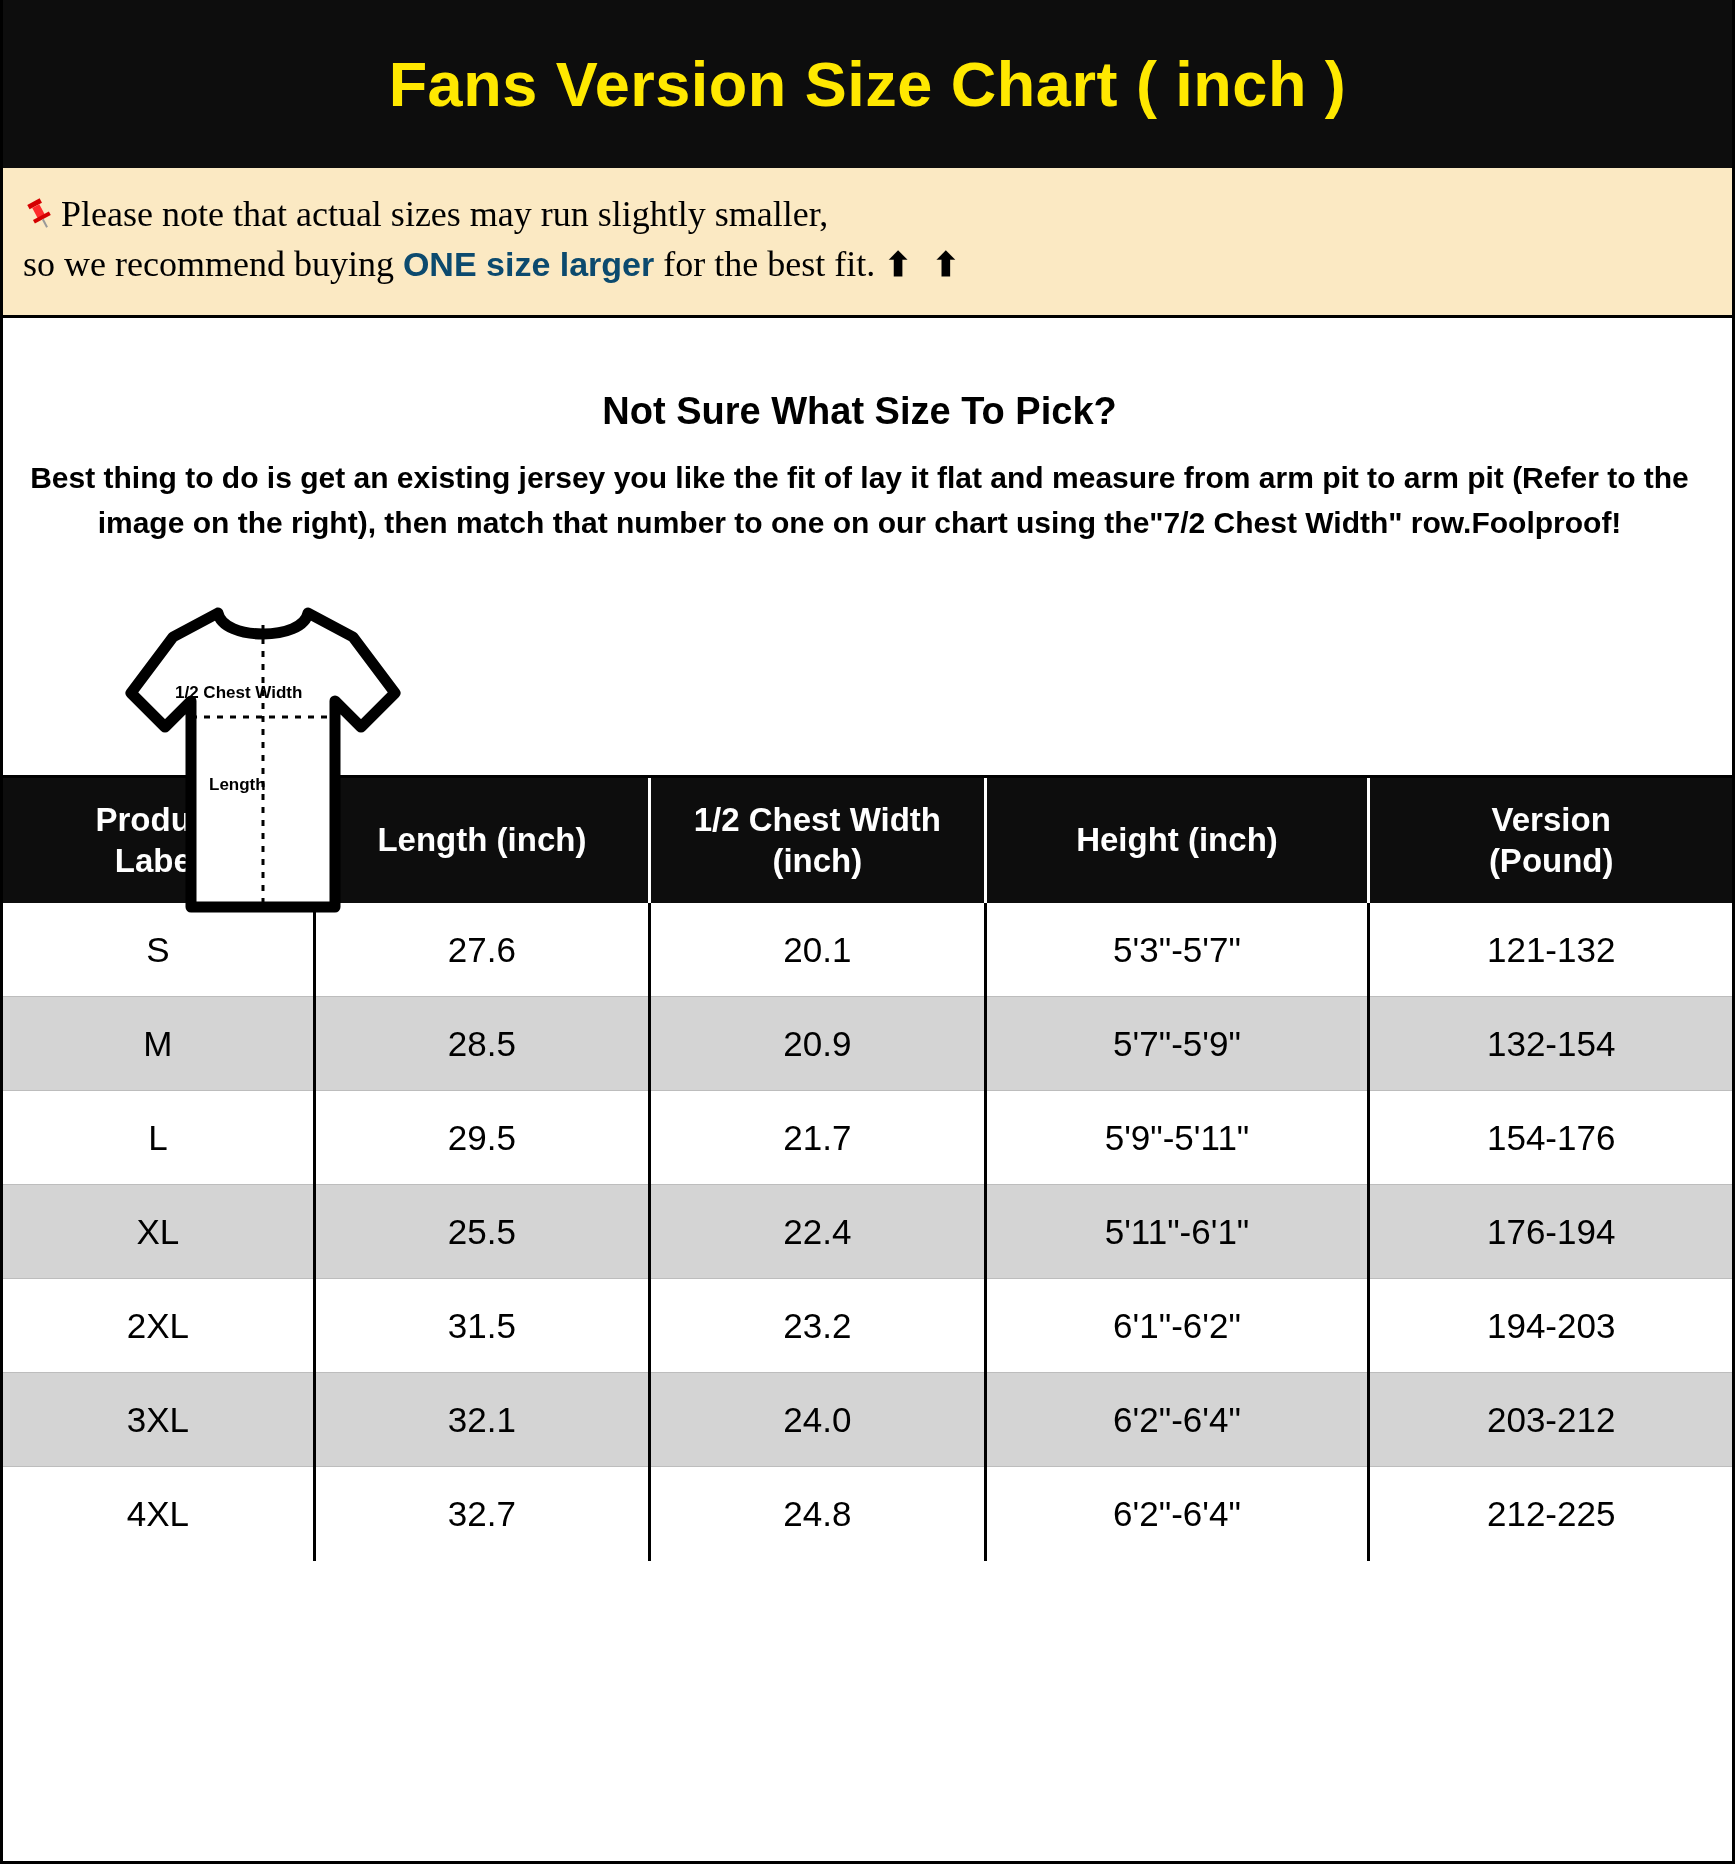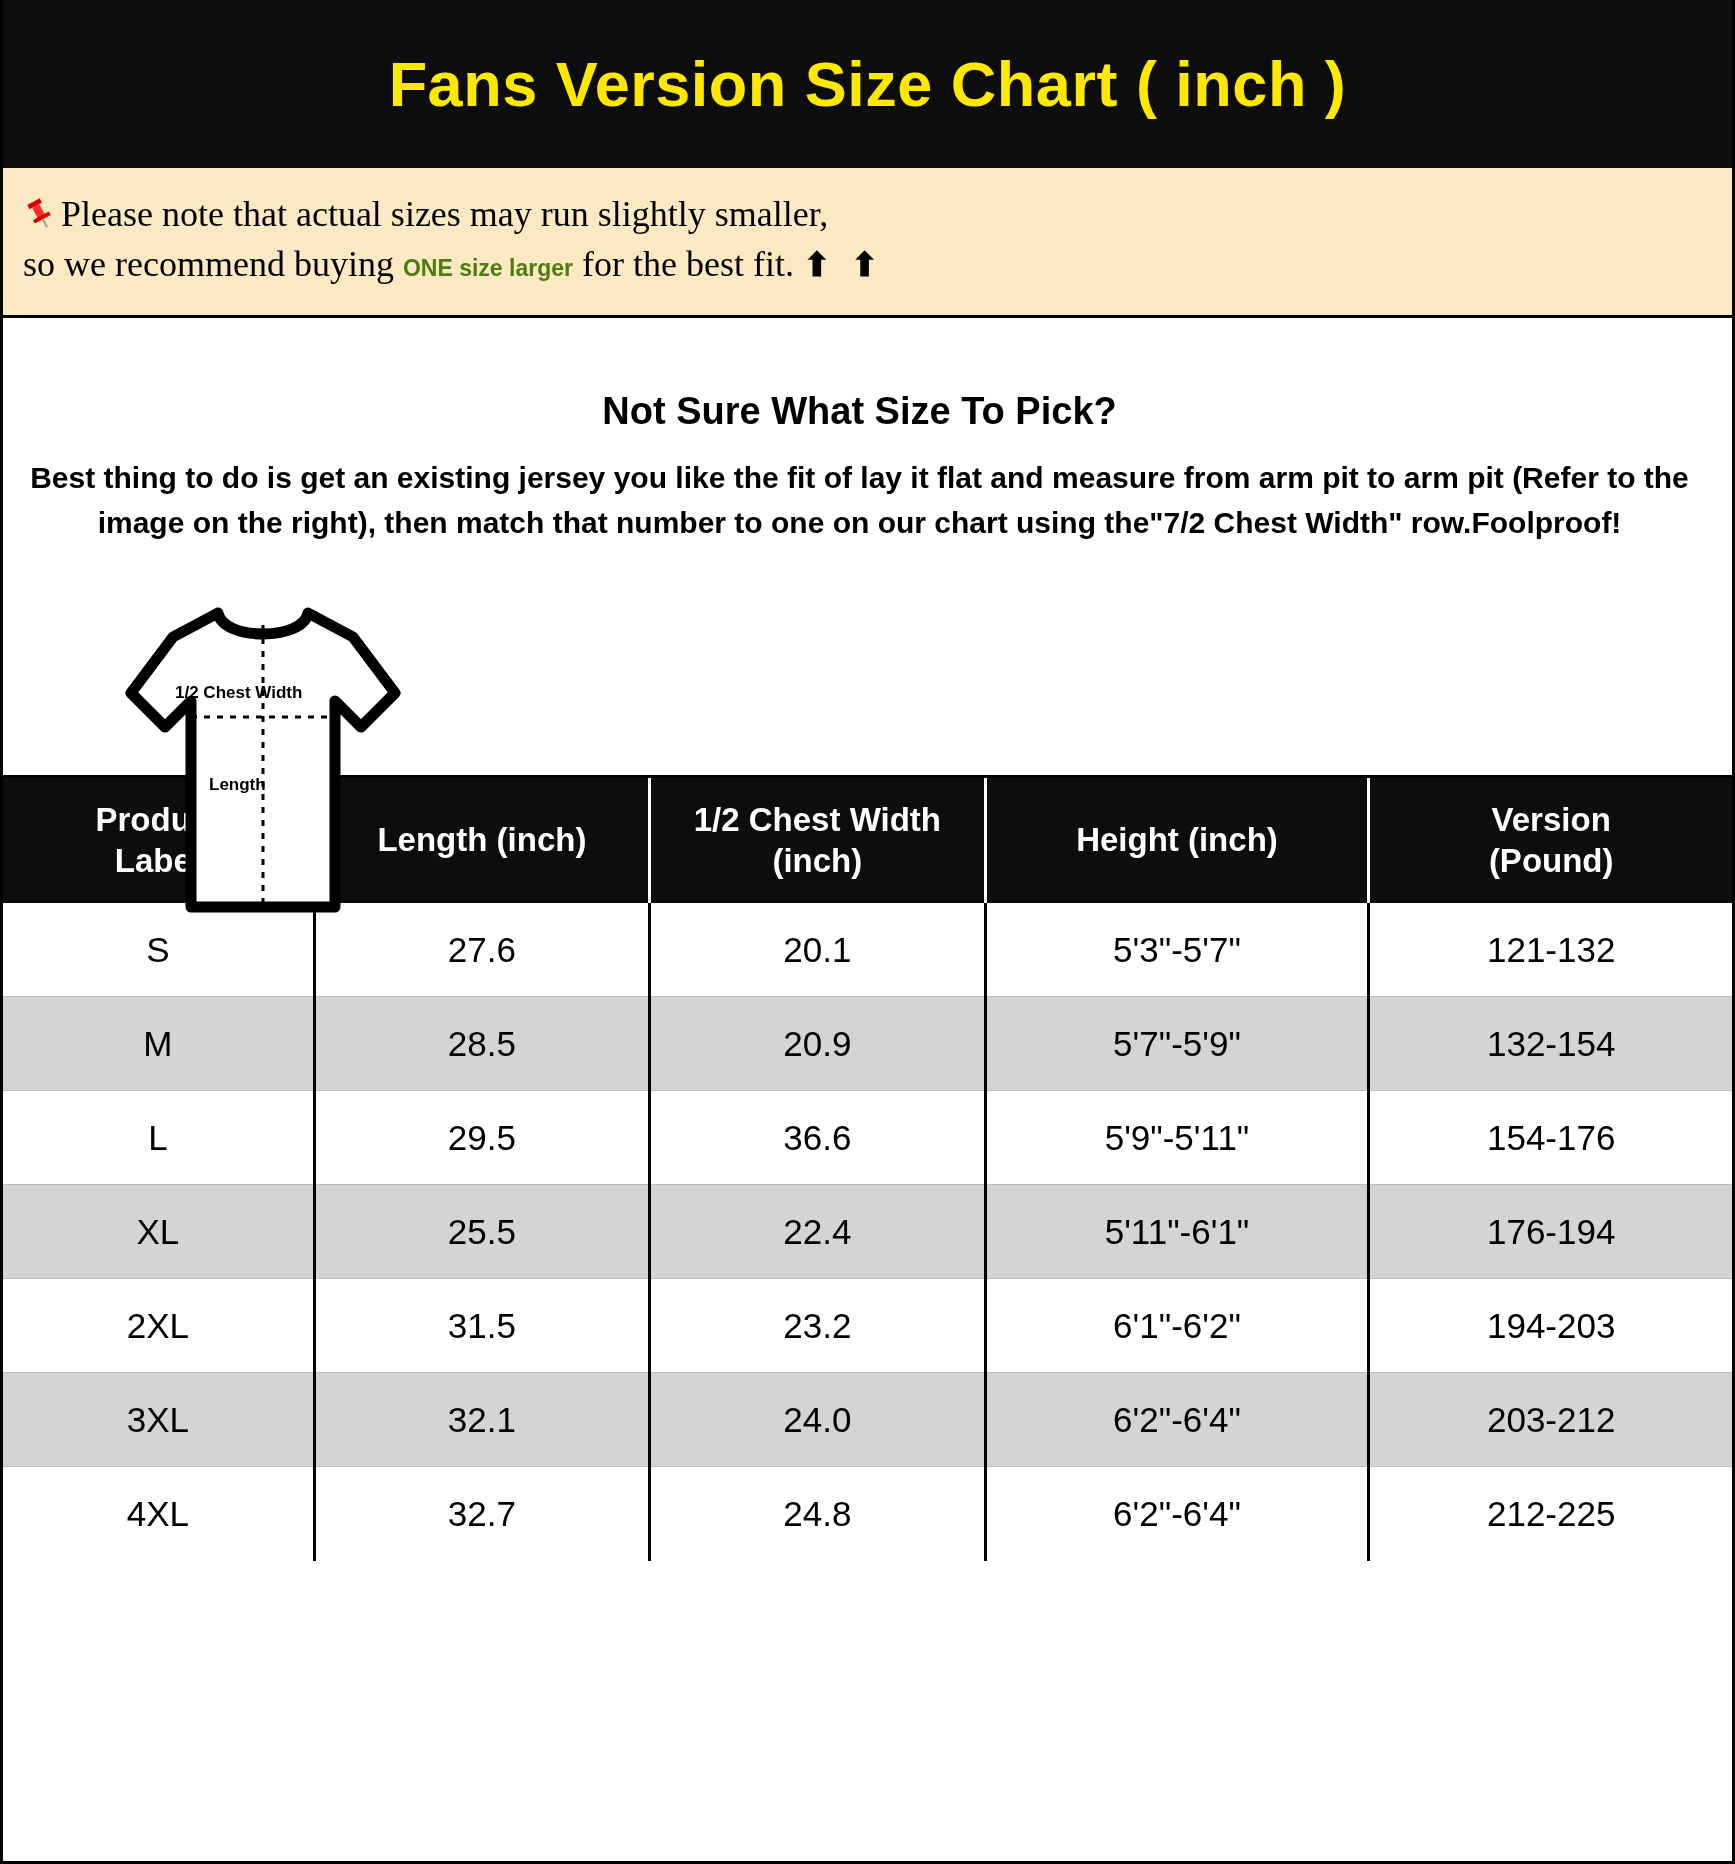--- a/index.html
+++ b/index.html
@@ -57,24 +57,24 @@
   .pin-icon {
     display: inline-block;
     width: 34px;
     height: 34px;
     position: relative;
     vertical-align: -5px;
     margin-right: 4px;
   }
   .pin-icon svg { display: block; }
   .emph-red {
-    color: #4d7c0f;
-    font-weight: bold;
-    font-family: "Liberation Sans", sans-serif;
-    font-size: 23px;
+    color: #0c4a6e;
+    font-weight: bold;
+    font-family: "Liberation Sans", sans-serif;
+    font-size: 34px;
   }
   .arrow-up {
     font-weight: bold;
     font-size: 33px;
     letter-spacing: 6px;
   }
 
   
   .help-section {
     display: flex;
@@ -240,21 +240,21 @@
       <tr class="alt">
         <td>M</td>
         <td>28.5</td>
         <td>20.9</td>
         <td>5'7"-5'9"</td>
         <td>132-154</td>
       </tr>
       <tr>
         <td>L</td>
         <td>29.5</td>
-        <td>36.6</td>
+        <td>21.7</td>
         <td>5'9"-5'11"</td>
         <td>154-176</td>
       </tr>
       <tr class="alt">
         <td>XL</td>
         <td>25.5</td>
         <td>22.4</td>
         <td>5'11"-6'1"</td>
         <td>176-194</td>
       </tr>

